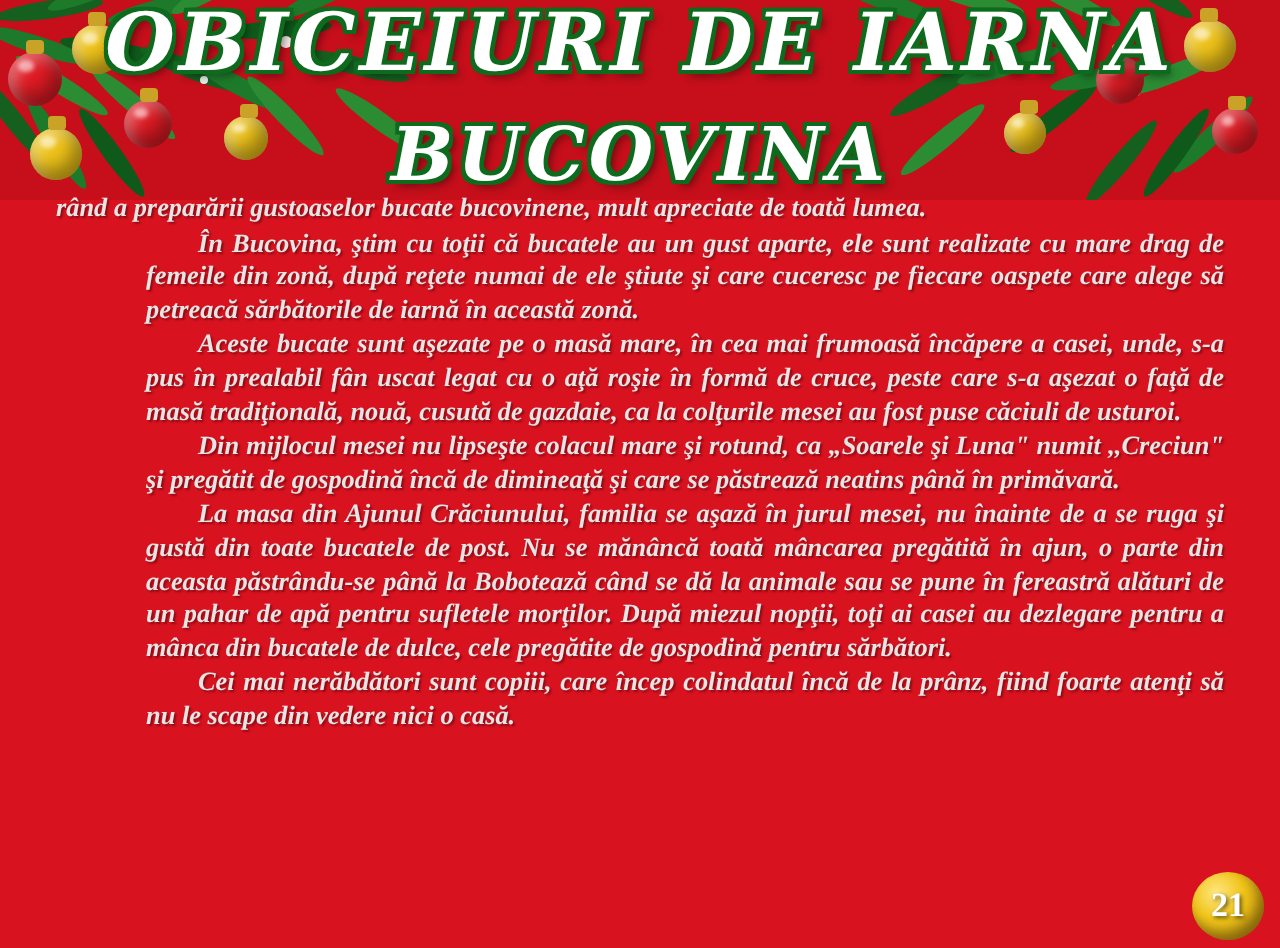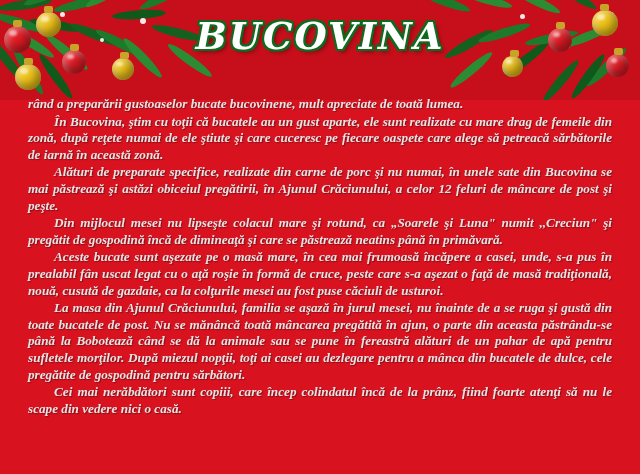--- a/index.html
+++ b/index.html
@@ -112,20 +112,21 @@
     font-size: 13.2px;
     line-height: 16.6px;
     text-align: justify;
     text-shadow: 1px 1px 1px rgba(0,0,0,.35);
   }
   .content p {
     margin: 0 0 1px 0;
   }
   .content p.indent {
     text-indent: 26px;
+    margin-left: 45px;
   }
 
   
   .page-num {
     position: absolute;
     right: 8px;
     bottom: 4px;
     width: 36px;
     height: 34px;
     z-index: 50;
@@ -228,28 +229,32 @@
     <div class="cap" style="left:556px; top:22px;"></div>
     <div class="ball" style="left:548px; top:28px; width:24px; height:24px; background:#e01b24;"></div>
 
     <div class="cap" style="left:614px; top:48px;"></div>
     <div class="ball" style="left:606px; top:54px; width:23px; height:23px; background:#e01b24;"></div>
 
     <div class="cap" style="left:510px; top:50px;"></div>
     <div class="ball" style="left:502px; top:56px; width:21px; height:21px; background:#f0c419;"></div>
 
     <div class="title-wrap">
+      <div class="title-line1">OBICEIURI DE IARNA</div>
       <div class="title-line2">BUCOVINA</div>
     </div>
   </div>
 
   <div class="content">
     <p>rând a preparării gustoaselor bucate bucovinene, mult apreciate de toată lumea.</p>
     <p class="indent">În Bucovina, ştim cu toţii că bucatele au un gust aparte, ele sunt realizate cu mare drag de femeile din zonă, după reţete numai de ele ştiute şi care cuceresc pe fiecare oaspete care alege să petreacă sărbătorile de iarnă în această zonă.</p>
-    <p class="indent">Alături de preparate specifice, realizate din carne de porc şi nu numai, în unele sate din Bucovina se mai păstrează şi astăzi obiceiul pregătirii, în Ajunul Crăciunului, a celor 12 feluri de mâncare de post şi peşte.</p>
+    <p class="indent">Aceste bucate sunt aşezate pe o masă mare, în cea mai frumoasă încăpere a casei, unde, s-a pus în prealabil fân uscat legat cu o aţă roşie în formă de cruce, peste care s-a aşezat o faţă de masă tradiţională, nouă, cusută de gazdaie, ca la colţurile mesei au fost puse căciuli de usturoi.</p>
     <p class="indent">Din mijlocul mesei nu lipseşte colacul mare şi rotund, ca „Soarele şi Luna" numit ,,Creciun" şi pregătit de gospodină încă de dimineaţă şi care se păstrează neatins până în primăvară.</p>
-    <p class="indent">Aceste bucate sunt aşezate pe o masă mare, în cea mai frumoasă încăpere a casei, unde, s-a pus în prealabil fân uscat legat cu o aţă roşie în formă de cruce, peste care s-a aşezat o faţă de masă tradiţională, nouă, cusută de gazdaie, ca la colţurile mesei au fost puse căciuli de usturoi.</p>
     <p class="indent">La masa din Ajunul Crăciunului, familia se aşază în jurul mesei, nu înainte de a se ruga şi gustă din toate bucatele de post. Nu se mănâncă toată mâncarea pregătită în ajun, o parte din aceasta păstrându-se până la Bobotează când se dă la animale sau se pune în fereastră alături de un pahar de apă pentru sufletele morţilor. După miezul nopţii, toţi ai casei au dezlegare pentru a mânca din bucatele de dulce, cele pregătite de gospodină pentru sărbători.</p>
     <p class="indent">Cei mai nerăbdători sunt copiii, care încep colindatul încă de la prânz, fiind foarte atenţi să nu le scape din vedere nici o casă.</p>
   </div>
 
+  <div class="page-num">
+    <div class="circle"></div>
+    <div class="num">21</div>
+  </div>
 
 </div>
 
 </body></html>

